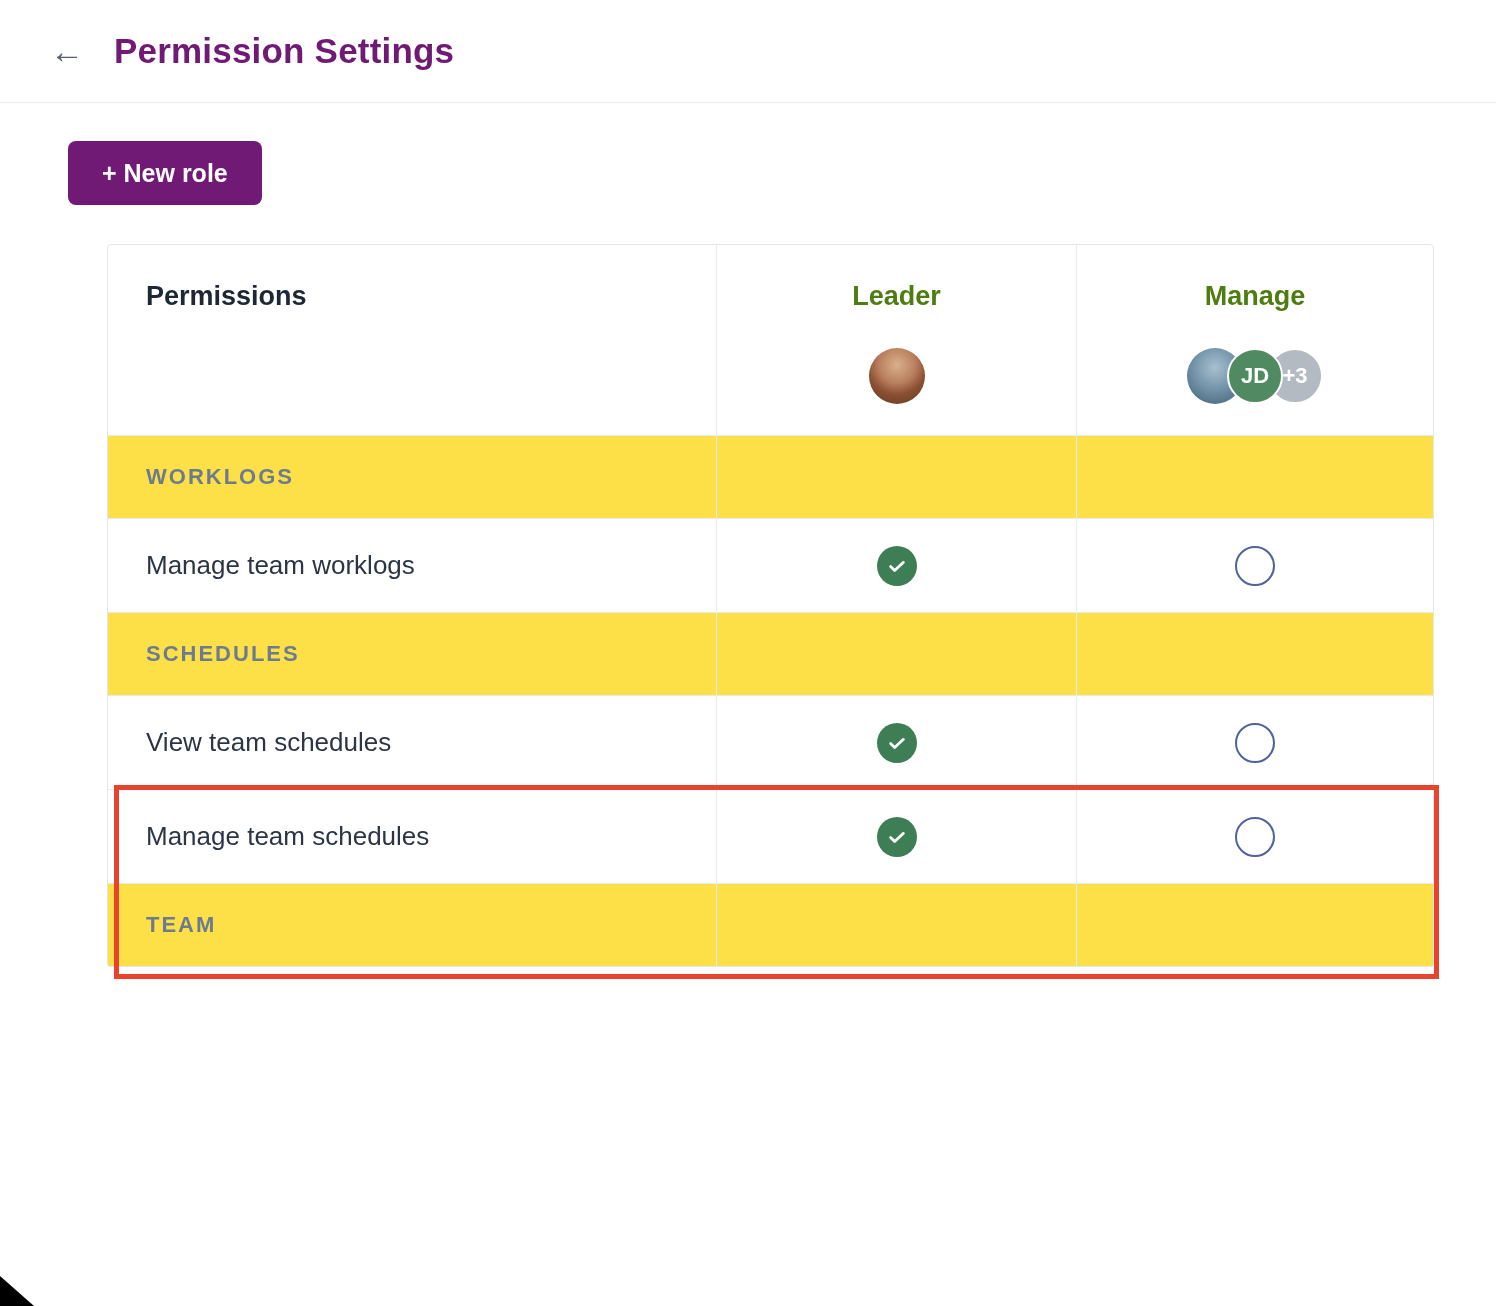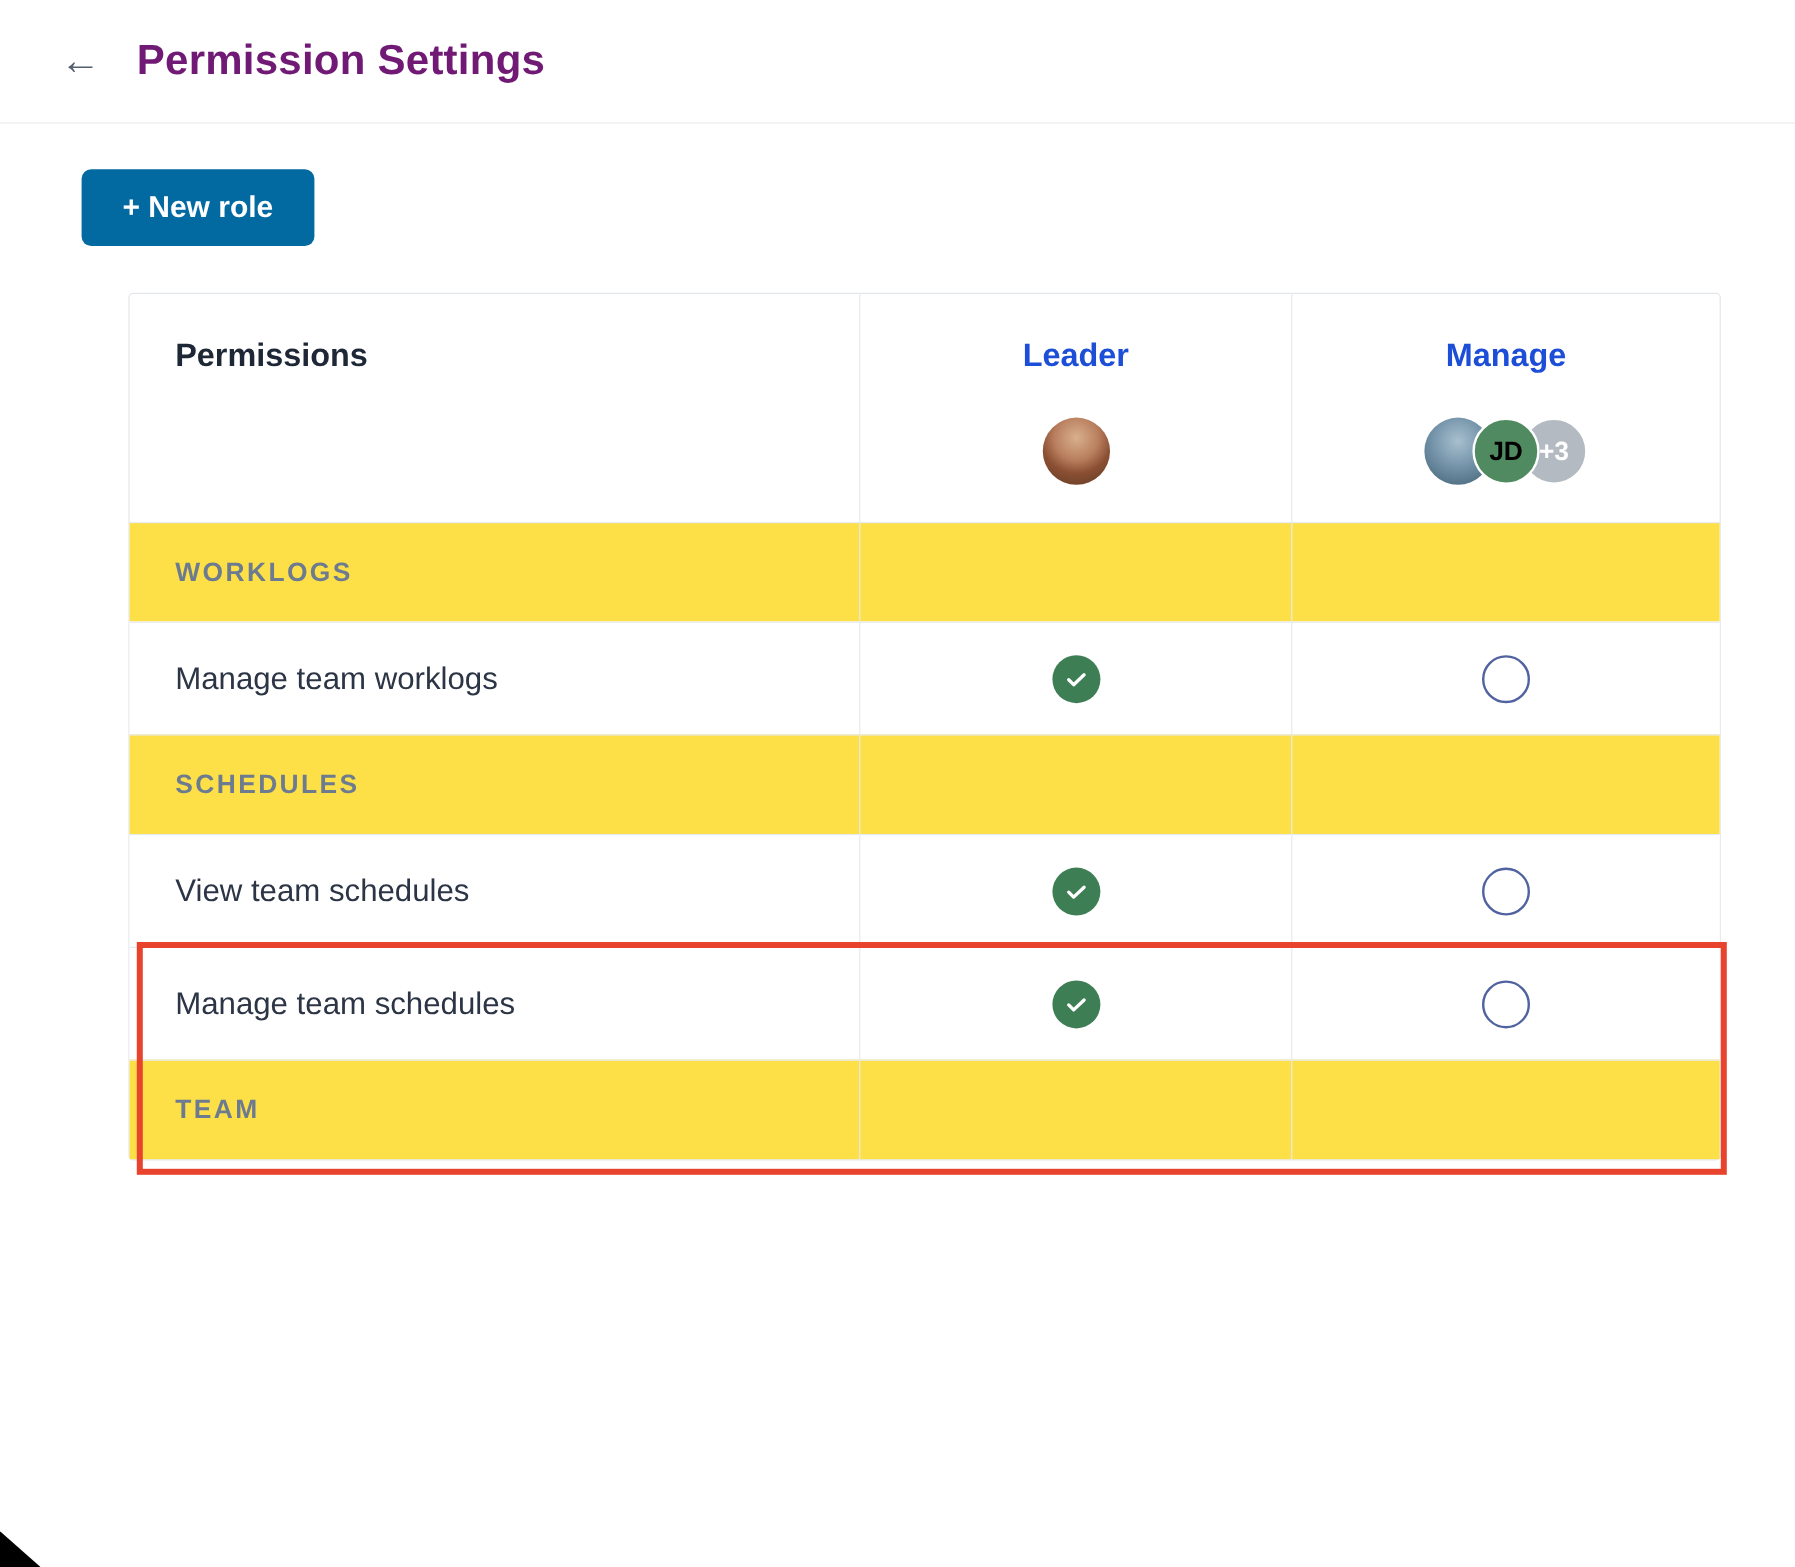--- a/index.html
+++ b/index.html
@@ -7,44 +7,44 @@
     font-family: "Liberation Sans", "DejaVu Sans", sans-serif; position: relative; overflow: hidden; }
 
   
   .topbar { height: 103px; display: flex; align-items: center; padding-left: 50px;
     border-bottom: 1px solid #ececee; background: #fff; }
   .back-arrow { font-size: 34px; color: #55606e; line-height: 1; cursor: pointer; }
   .page-title { font-size: 35px; font-weight: 700; color: #701a75; margin-left: 30px; letter-spacing: .2px; }
 
   
   .new-role-btn { display: inline-block; margin: 38px 0 0 68px; height: 64px; padding: 0 34px;
-    background: #0369a1; color: #fff; border: none; border-radius: 8px;
+    background: #701a75; color: #fff; border: none; border-radius: 8px;
     font-size: 25px; font-weight: 700; font-family: inherit; cursor: pointer; }
 
   
   .ptable { position: relative; margin: 39px 0 0 107px; width: 1327px;
     border: 1px solid #e3e6ea; border-radius: 4px; background: #fff; }
   .row { display: grid; grid-template-columns: 608px 360px 357px; }
   .row + .row { border-top: 1px solid #e7eaee; }
   .cell { min-height: 100%; }
   .cell.c2, .cell.c3 { border-left: 1px solid #e7eaee; }
 
   
   .header-row { height: 190px; }
   .perm-head { padding: 36px 0 0 38px; font-size: 27px; font-weight: 700; color: #1d2736; }
   .col-head { display: flex; flex-direction: column; align-items: center; padding-top: 36px; }
-  .col-head .col-title { font-size: 27px; font-weight: 700; color: #1d4ed8; }
+  .col-head .col-title { font-size: 27px; font-weight: 700; color: #4d7c0f; }
   .avatars { display: flex; align-items: center; margin-top: 36px; }
   .avatar { width: 56px; height: 56px; border-radius: 50%; flex: 0 0 auto;
     display: flex; align-items: center; justify-content: center; }
   .leader-photo { background:
       radial-gradient(circle at 50% 30%, #d9b08c 0%, #b97f5e 38%, #8a4f33 62%, #5c3a24 100%); }
   .member-photo { background:
       radial-gradient(circle at 50% 35%, #a8c0cf 0%, #7695ab 45%, #3f5f72 100%); z-index: 1; }
-  .avatar-initials { background: #4f8a60; color: #000000; font-size: 22px; font-weight: 700;
+  .avatar-initials { background: #4f8a60; color: #ffffff; font-size: 22px; font-weight: 700;
     border: 2px solid #fff; margin-left: -16px; z-index: 3; }
   .avatar-more { background: #b3bac1; color: #fff; font-size: 22px; font-weight: 700;
     border: 2px solid #fff; margin-left: -16px; z-index: 2; }
 
   
   .section-row { height: 83px; background: #fde047; }
   .section-label-cell { display: flex; align-items: center; padding-left: 38px; }
   .section-label { font-size: 22px; font-weight: 700; letter-spacing: 2px; color: #6d7b90; }
 
   

